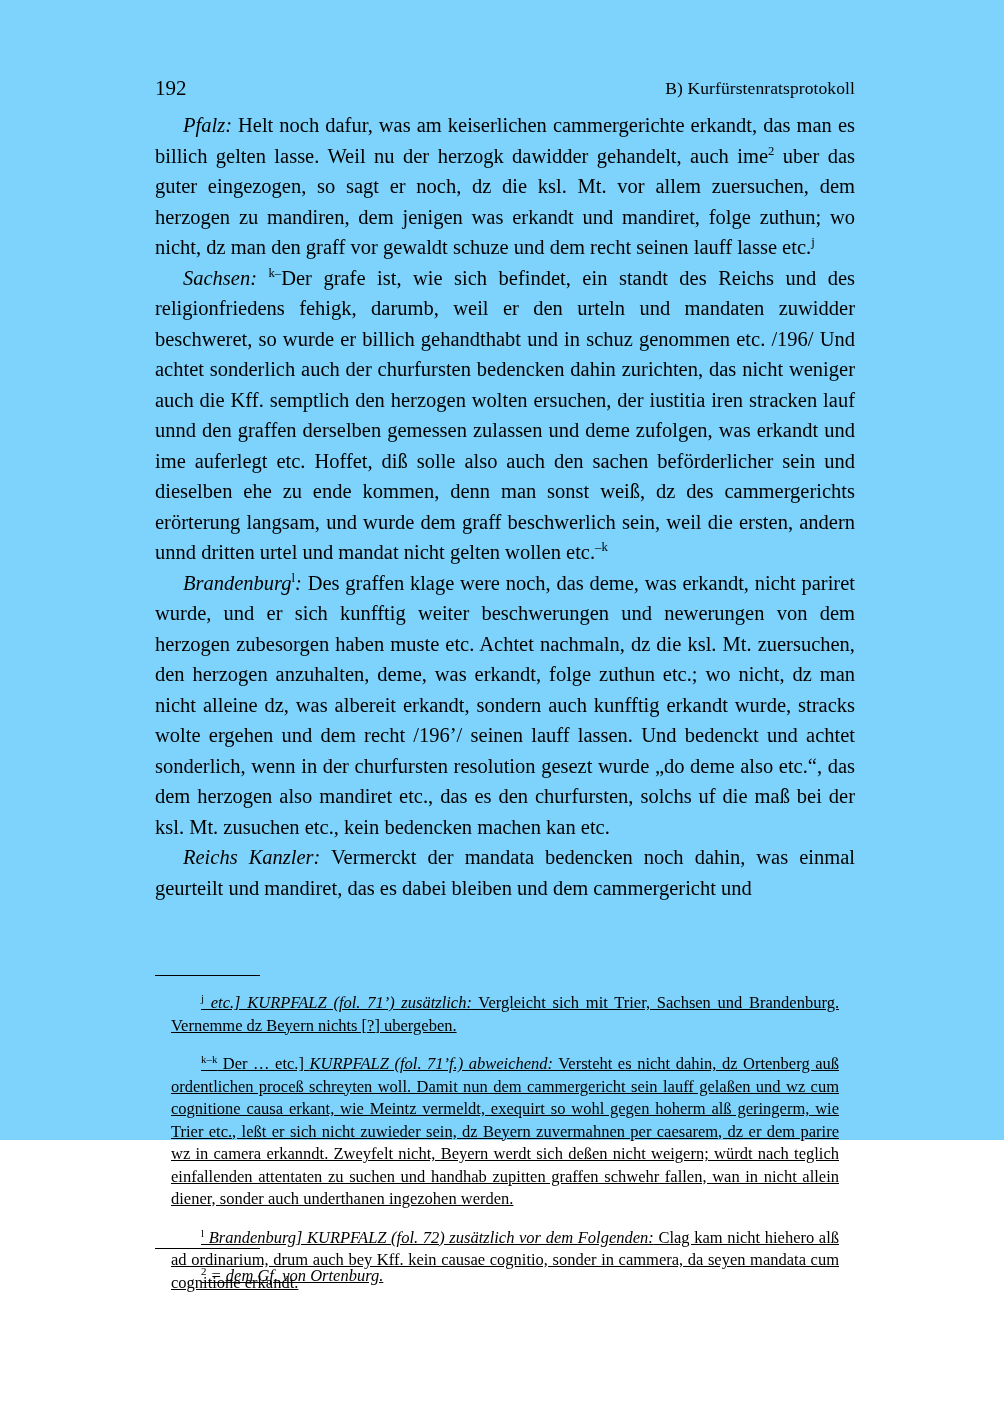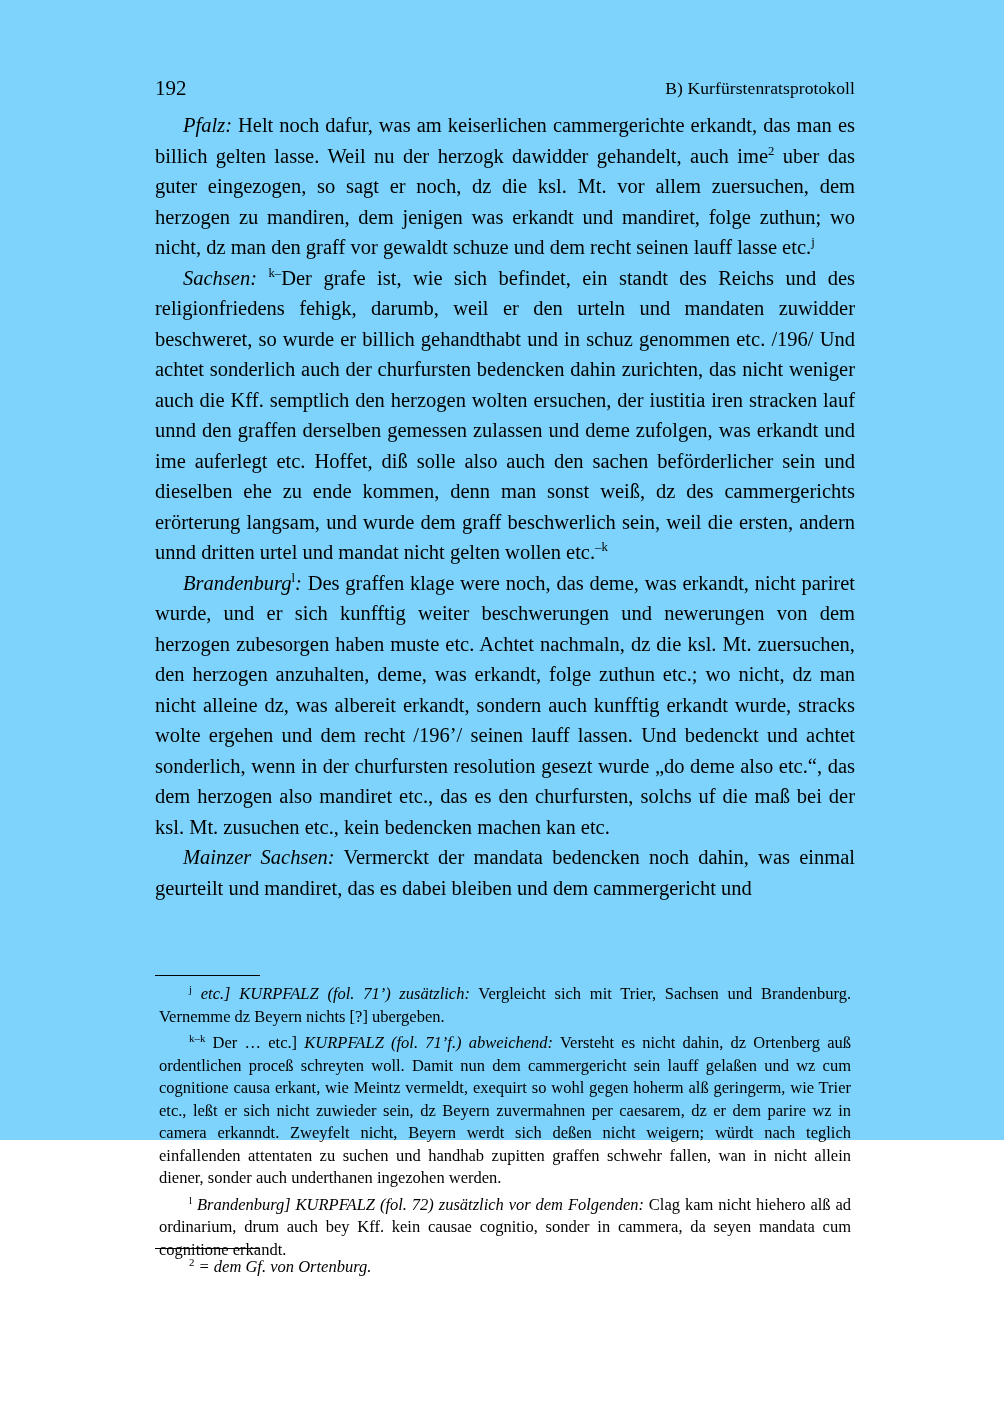--- a/index.html
+++ b/index.html
@@ -82,22 +82,23 @@
   .notes-fact {
     top: 1248px;
   }
   .rule {
     width: 105px;
     height: 1px;
     background: #000;
     margin: 0 0 7px 0;
   }
   .notes p {
-    margin: 4px;
+    margin: 16px;
     text-indent: 30px;
+    text-decoration: underline;
   }
   .notes .lemma {
     font-style: italic;
   }
   .note-ref {
     font-size: 0.66em;
     vertical-align: super;
     line-height: 0;
   }
   .ital { font-style: italic; }
@@ -113,21 +114,21 @@
   </div>
 
   <div class="body-text">
 
     <p><span class="speaker">Pfalz:</span><span> Helt noch dafur, was am keiserlichen cammergerichte erkandt, das man es billich gelten lasse. Weil nu der herzogk dawidder gehandelt, auch ime</span><sup>2</sup><span> uber das guter eingezogen, so sagt er noch, dz die ksl. Mt. vor allem zuersuchen, dem herzogen zu mandiren, dem jenigen was erkandt und mandiret, folge zuthun; wo nicht, dz man den graff vor gewaldt schuze und dem recht seinen lauff lasse etc.</span><sup>j</sup></p>
 
     <p><span class="speaker">Sachsen:</span>&nbsp;<sup>k–</sup><span>Der grafe ist, wie sich befindet, ein standt des Reichs und des religionfriedens fehigk, darumb, weil er den urteln und mandaten zuwidder beschweret, so wurde er billich gehandthabt und in schuz genommen etc. /196/ Und achtet sonderlich auch der churfursten bedencken dahin zurichten, das nicht weniger auch die Kff. semptlich den herzogen wolten ersuchen, der iustitia iren stracken lauf unnd den graffen derselben gemessen zulassen und deme zufolgen, was erkandt und ime auferlegt etc. Hoffet, diß solle also auch den sachen beförderlicher sein und dieselben ehe zu ende kommen, denn man sonst weiß, dz des cammergerichts erörterung langsam, und wurde dem graff beschwerlich sein, weil die ersten, andern unnd dritten urtel und mandat nicht gelten wollen etc.</span><sup>–k</sup></p>
 
     <p><span class="speaker">Brandenburg</span><sup>l</sup><span class="speaker">:</span><span> Des graffen klage were noch, das deme, was erkandt, nicht pariret wurde, und er sich kunfftig weiter beschwerungen und newerungen von dem herzogen zubesorgen haben muste etc. Achtet nachmaln, dz die ksl. Mt. zuersuchen, den herzogen anzuhalten, deme, was erkandt, folge zuthun etc.; wo nicht, dz man nicht alleine dz, was albereit erkandt, sondern auch kunfftig erkandt wurde, stracks wolte ergehen und dem recht /196’/ seinen lauff lassen. Und bedenckt und achtet sonderlich, wenn in der churfursten resolution gesezt wurde „do deme also etc.“, das dem herzogen also mandiret etc., das es den churfursten, solchs uf die maß bei der ksl. Mt. zusuchen etc., kein bedencken machen kan etc.</span></p>
 
-    <p><span class="speaker">Mainzer Sachsen:</span><span> Vermerckt der mandata bedencken noch dahin, was einmal geurteilt und mandiret, das es dabei bleiben und dem cammergericht und</span></p>
+    <p><span class="speaker">Reichs Kanzler:</span><span> Vermerckt der mandata bedencken noch dahin, was einmal geurteilt und mandiret, das es dabei bleiben und dem cammergericht und</span></p>
 
   </div>
 
   <div class="notes notes-crit">
     <div class="rule"></div>
 
     <p><span class="note-ref">j</span><span class="lemma"> etc.] KURPFALZ (fol. 71’) zusätzlich:</span><span> Vergleicht sich mit Trier, Sachsen und Brandenburg. Vernemme dz Beyern nichts [?] ubergeben.</span></p>
 
     <p><span class="note-ref">k–k</span><span> Der … etc.] </span><span class="lemma">KURPFALZ (fol. 71’f.) abweichend:</span><span> Versteht es nicht dahin, dz Ortenberg auß ordentlichen proceß schreyten woll. Damit nun dem cammergericht sein lauff gelaßen und wz cum cognitione causa erkant, wie Meintz vermeldt, exequirt so wohl gegen hoherm alß geringerm, wie Trier etc., leßt er sich nicht zuwieder sein, dz Beyern zuvermahnen per caesarem, dz er dem parire wz in camera erkanndt. Zweyfelt nicht, Beyern werdt sich deßen nicht weigern; würdt nach teglich einfallenden attentaten zu suchen und handhab zupitten graffen schwehr fallen, wan in nicht allein diener, sonder auch underthanen ingezohen werden.</span></p>
 

